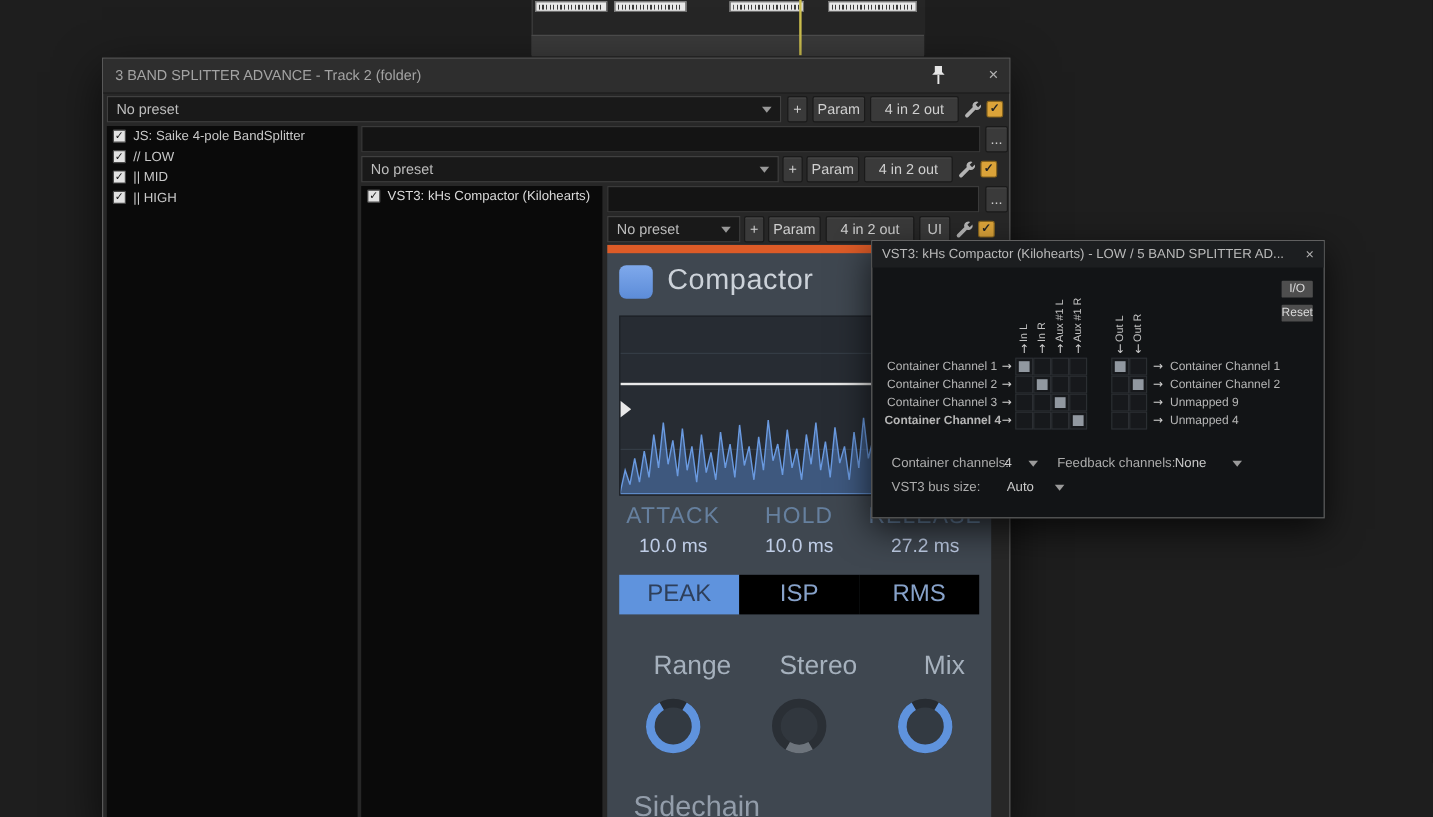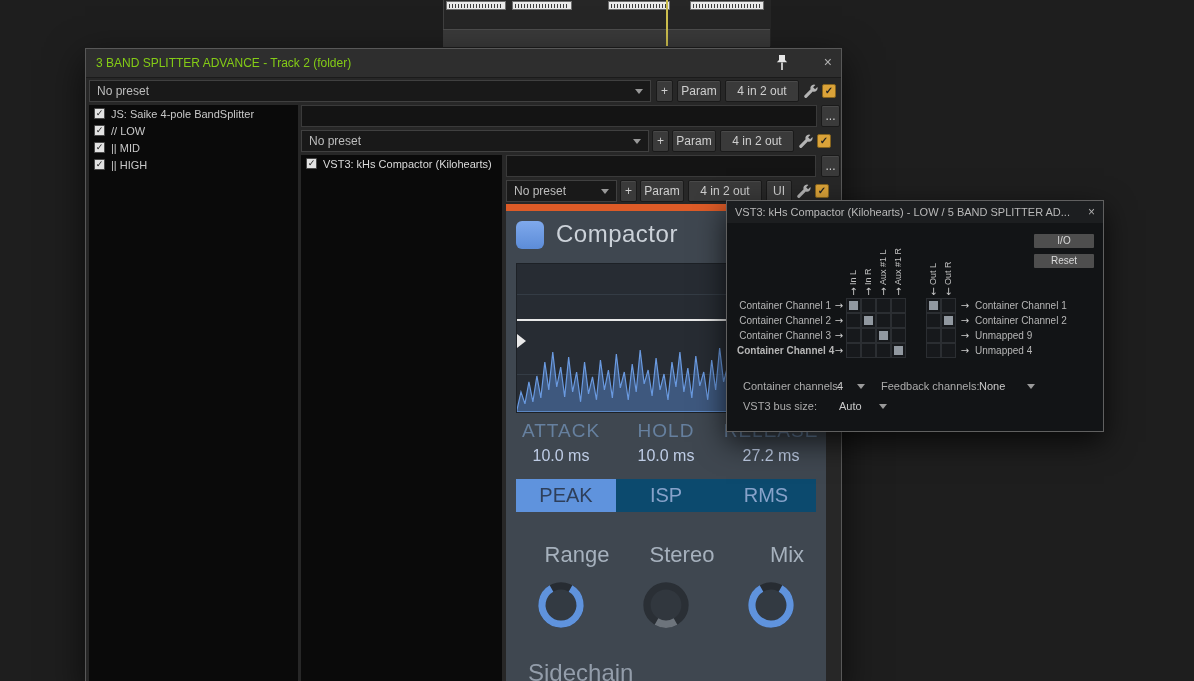--- a/index.html
+++ b/index.html
@@ -11,21 +11,21 @@
   .ruler{position:absolute;left:443px;top:29px;width:327px;height:17px;background:#3a3a3a;border-top:1px solid #4d4d4d;}
   .thumb{position:absolute;top:1px;height:9px;background:#e9e9e9;border:1px solid #6e6e6e;box-sizing:border-box;}
   .thumb::after{content:"";position:absolute;left:2px;right:2px;bottom:1px;height:4px;
         background:repeating-linear-gradient(90deg,#3c3c3c 0 1px,transparent 1px 3px);}
   .playhead{position:absolute;left:666px;top:0;width:2px;height:46px;background:#cdbf4e;}
 
   
   .fxwin{position:absolute;left:85px;top:48px;width:757px;height:640px;background:#272727;
          border:1px solid #585858;box-sizing:border-box;box-shadow:0 12px 36px rgba(0,0,0,.65);}
   .titlebar{position:absolute;left:0;top:0;right:0;height:28px;background:#2e2e2e;border-bottom:1px solid #1b1b1b;}
-  .titlebar .t{position:absolute;left:10px;top:0;line-height:28px;font-size:12px;color:#84cc16;white-space:nowrap;}
+  .titlebar .t{position:absolute;left:10px;top:0;line-height:28px;font-size:12px;color:#a3a3a3;white-space:nowrap;}
   .pinsvg{position:absolute;right:52px;top:5px;}
   .xclose{position:absolute;right:9px;top:0;line-height:27px;font-size:14px;color:#b2b2b2;}
 
   .combo{position:absolute;height:22px;background:#191919;border:1px solid #404040;box-sizing:border-box;}
   .combo .ct{display:block;padding-left:7px;line-height:20px;font-size:12px;color:#bdbdbd;white-space:nowrap;}
   .chev{position:absolute;right:7px;top:8px;width:0;height:0;border-left:4px solid transparent;
         border-right:4px solid transparent;border-top:5px solid #989898;}
 
   .btn{position:absolute;height:22px;background:#3a3a3a;border:1px solid #1a1a1a;border-radius:2px;
        box-shadow:inset 0 1px 0 rgba(255,255,255,.08);color:#cfcfcf;font-size:12px;text-align:center;
@@ -54,35 +54,35 @@
   .thline{position:absolute;left:0;right:0;top:55px;height:2px;background:#e9e9e9;}
   .marker{position:absolute;left:0;top:70px;width:0;height:0;border-top:7px solid transparent;
         border-bottom:7px solid transparent;border-left:9px solid #e9e9e9;}
   .wave{position:absolute;left:0;bottom:0;}
   .param-row{position:absolute;left:0;top:216px;width:320px;display:flex;}
   .w110{width:110px;} .w100{width:100px;}
   .pcol{text-align:center;}
   .p-label{font-size:19px;color:#66809f;letter-spacing:1px;}
   .p-value{font-size:16px;color:#bfcde6;margin-top:5px;}
   .segrow{position:absolute;left:10px;top:275px;width:300px;height:33px;display:flex;gap:0;}
-  .seg{flex:1;text-align:center;line-height:33px;font-size:20px;background:#0c4a6e;color:#87a2ca;}
+  .seg{flex:1;text-align:center;line-height:33px;font-size:20px;background:#000000;color:#87a2ca;}
   .seg.sel{background:#5f93dd;color:#2e3f5a;}
   .knoblabels{position:absolute;left:16px;top:338px;width:320px;display:flex;}
   .klabel{font-size:22px;color:#a6b1bd;text-align:center;}
   .knobs{position:absolute;left:0;top:372px;width:320px;display:flex;}
   .kwrap{display:flex;justify-content:center;}
   .sidechain{position:absolute;left:22px;top:455px;font-size:24px;color:#939daa;}
 
   
   .rtwin{position:absolute;left:726px;top:200px;width:378px;height:232px;background:#121416;
         border:1px solid #606060;box-sizing:border-box;box-shadow:0 10px 28px rgba(0,0,0,.7);z-index:20;}
   .rtitle{position:absolute;left:0;top:0;right:0;height:22px;background:#1c1e20;}
   .rtitle .t{position:absolute;left:8px;line-height:22px;font-size:11px;color:#b9b9b9;white-space:nowrap;}
   .rtitle .x{position:absolute;right:8px;line-height:22px;font-size:12px;color:#b0b0b0;}
-  .rbtn{position:absolute;width:60px;height:14px;background:#4e4e4e;border-radius:1px;color:#dadada;
+  .rbtn{position:absolute;width:26px;height:14px;background:#4e4e4e;border-radius:1px;color:#dadada;
         font-size:10px;text-align:center;line-height:14px;}
   .pin-label{position:absolute;width:15px;height:56px;top:28px;writing-mode:vertical-rl;
         transform:rotate(180deg);font-size:9px;color:#c2c2c2;line-height:15px;text-align:left;white-space:nowrap;}
   .pin-arrow{position:absolute;width:15px;top:84px;height:13px;font-size:10px;color:#cfcfcf;text-align:center;
         line-height:13px;font-family:"DejaVu Sans",sans-serif;}
   .matrix{position:absolute;top:97px;display:grid;background:#0d0f11;}
   .m-in{left:119px;grid-template-columns:repeat(4,15px);}
   .m-out{left:199px;grid-template-columns:repeat(2,15px);}
   .cell{width:15px;height:15px;box-sizing:border-box;border:1px solid #2b2e32;background:#17191c;position:relative;}
   .cell.on::after{content:"";position:absolute;inset:2px;background:#9198a0;}

